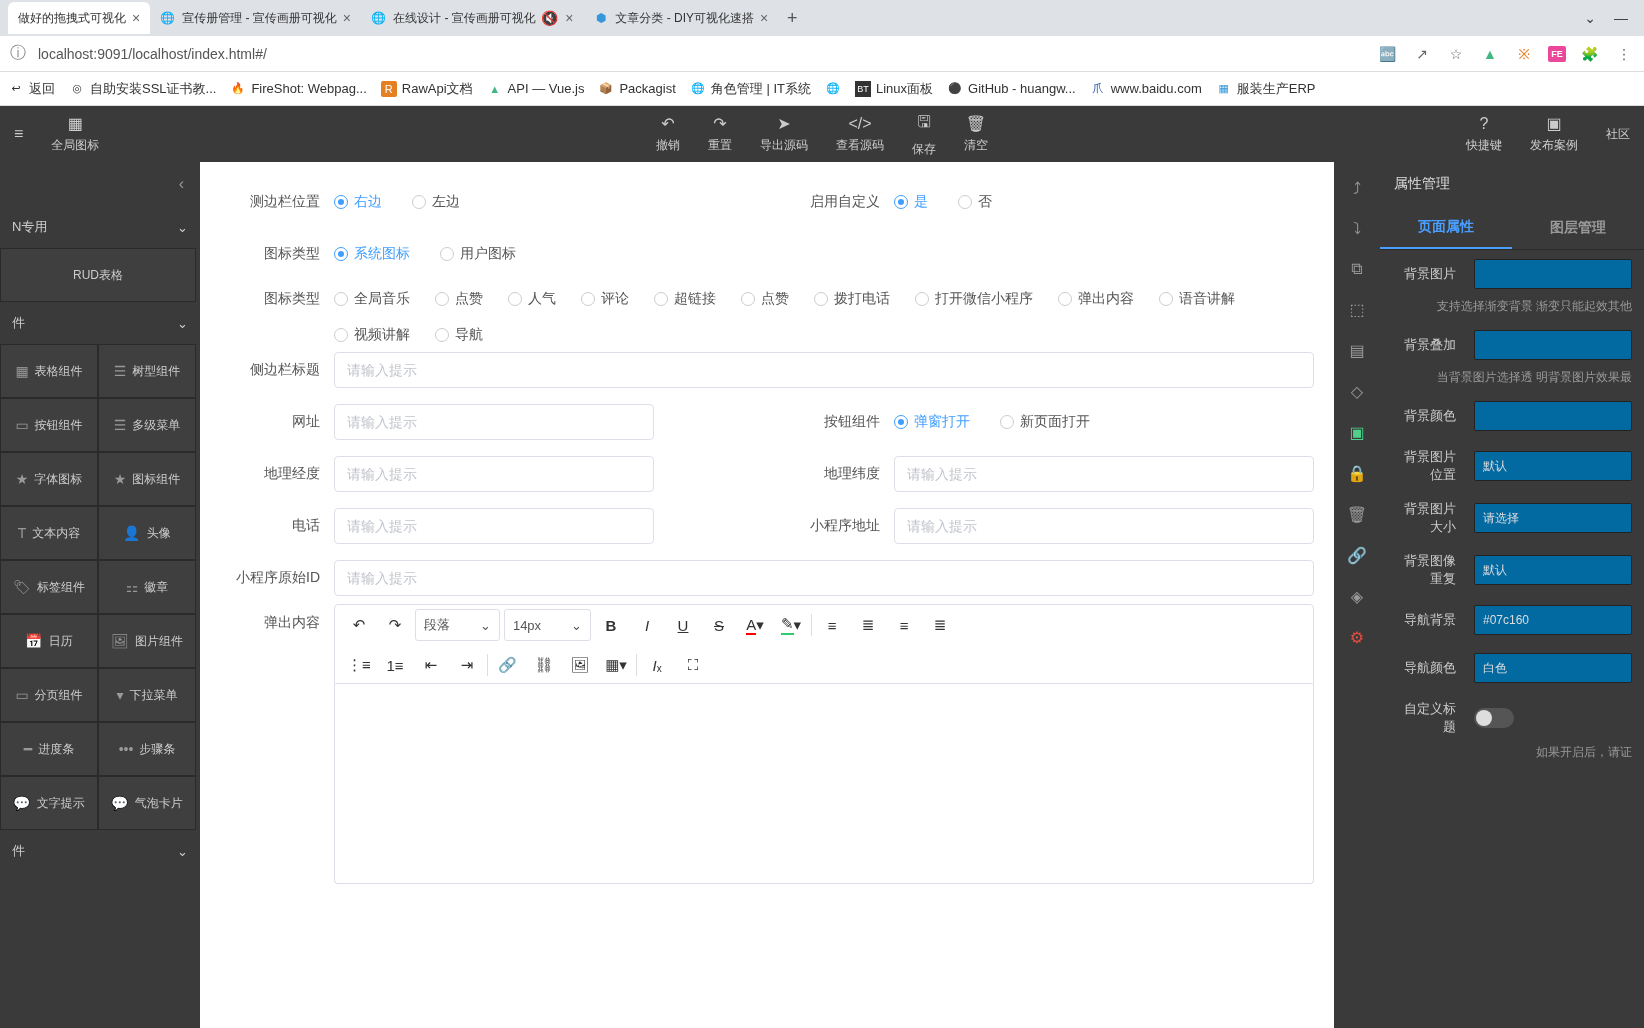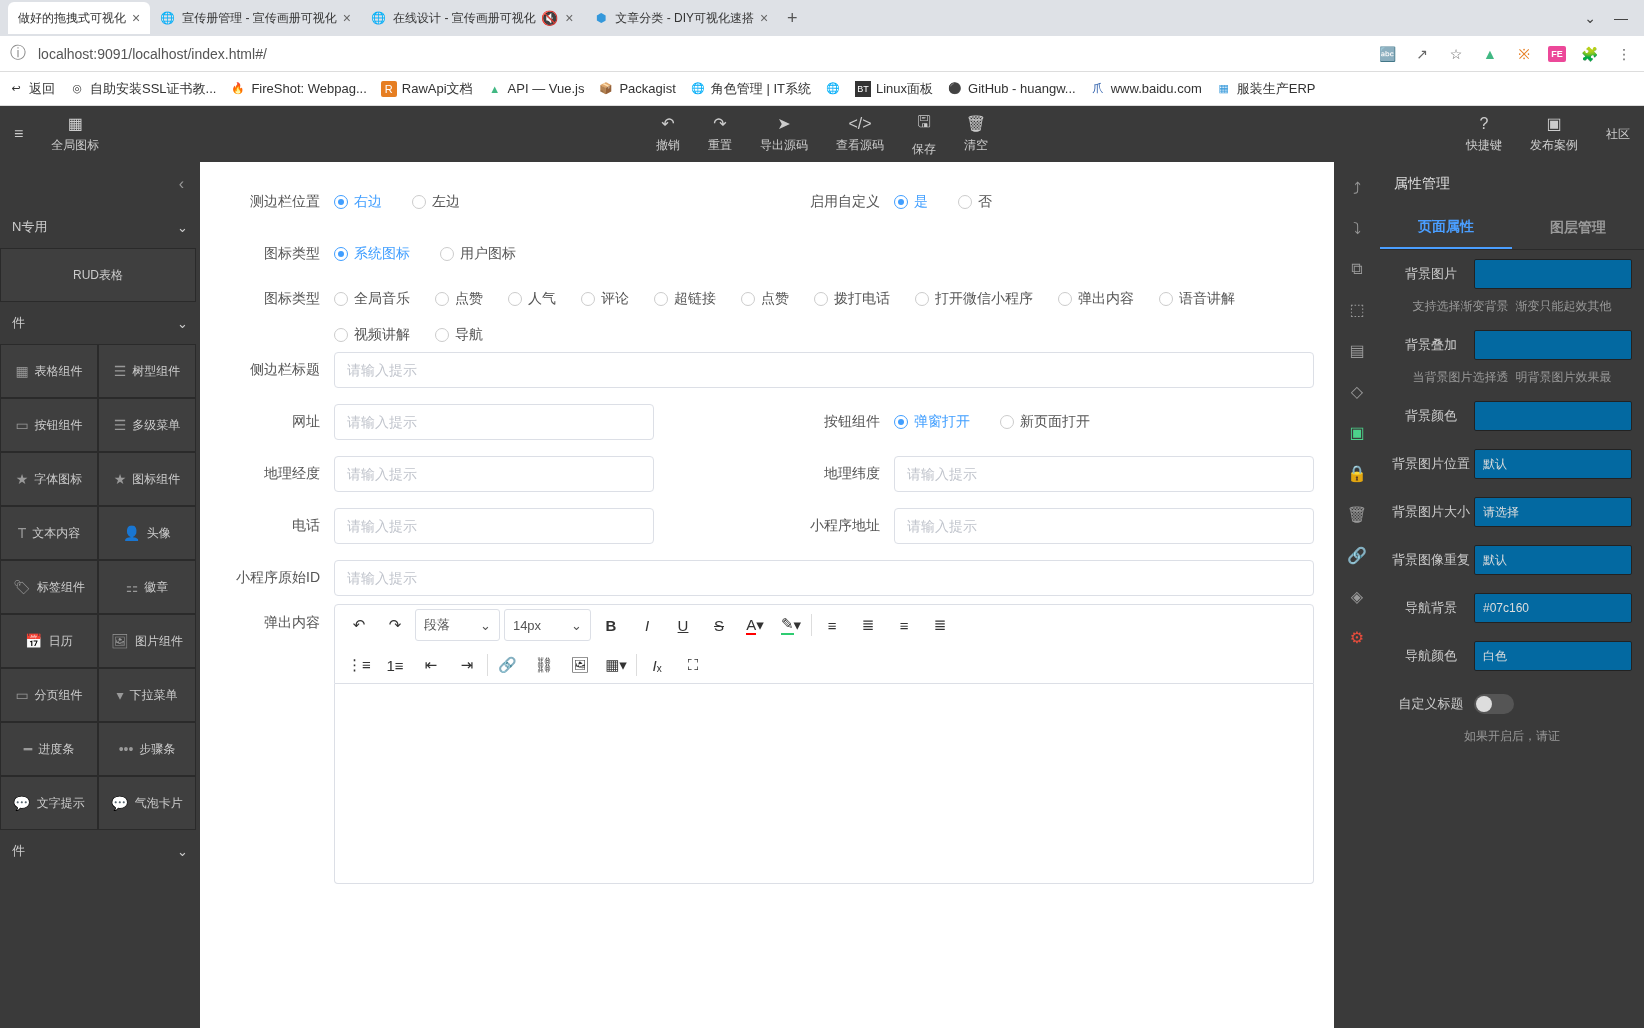--- a/index.html
+++ b/index.html
@@ -71,24 +71,24 @@
 .rail-ico.active { color: #4cd08a; }
 .rail-ico.red { color: #e74c3c; }
 
 
 .right-panel { width: 264px; background: #3a3a3a; color: #ccc; display: flex; flex-direction: column; }
 .rp-title { height: 44px; display: flex; align-items: center; padding: 0 14px; font-size: 14px; color: #ddd; }
 .rp-tabs { height: 44px; display: flex; border-bottom: 1px solid #2a2a2a; }
 .rp-tab { flex: 1; display: flex; align-items: center; justify-content: center; font-size: 14px; color: #999; font-weight: bold; }
 .rp-tab.active { color: #4a9eff; border-bottom: 2px solid #4a9eff; }
 .rp-row { display: flex; align-items: center; padding: 8px 12px; font-size: 13px; min-height: 48px; }
-.rp-lbl { width: 82px; text-align: center; padding-right: 4px; color: #ccc; }
+.rp-lbl { width: 82px; text-align: right; padding-right: 18px; color: #ccc; }
 .rp-val { flex: 1; }
 .rp-input { background: #0369a1; border: 1px solid #222; color: #ddd; height: 30px; padding: 0 8px; width: 100%; font-size: 12px; border-radius: 2px; }
-.rp-help { font-size: 12px; color: #999; padding: 0 12px 6px 12px; text-align: center; font-family: Liberation Mono, monospace; }
+.rp-help { font-size: 12px; color: #999; padding: 0 12px 6px 12px; text-align: right; }
 .toggle { width: 40px; height: 20px; background: #555; border-radius: 10px; position: relative; }
 .toggle::after { content:''; position:absolute; width:16px; height:16px; background:#ddd; border-radius:50%; top:2px; left:2px; }
 </style>
 </head>
 <body>
 
 <div class="browser-tabs">
   <div class="tab active">
     <span>做好的拖拽式可视化</span>
     <span class="tab-close">×</span>

